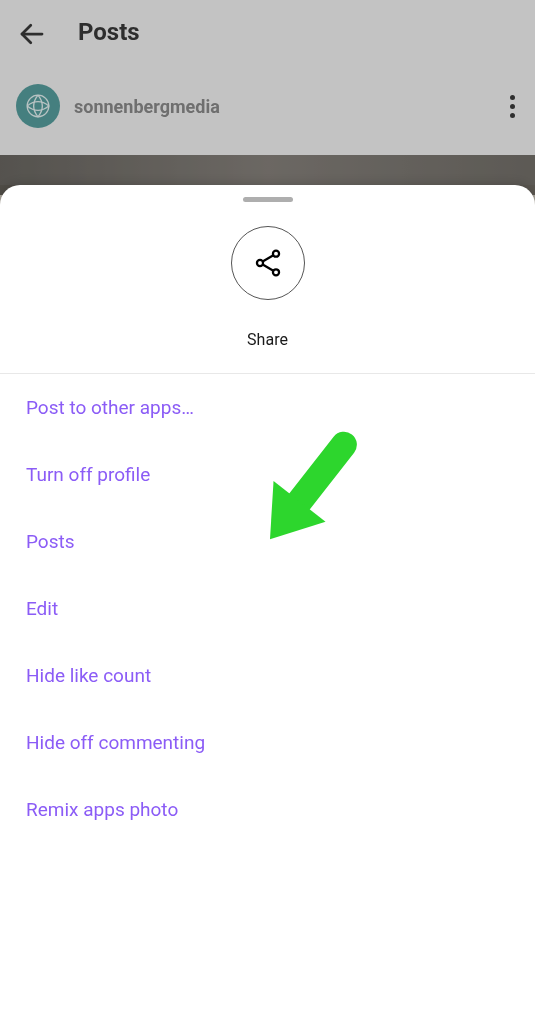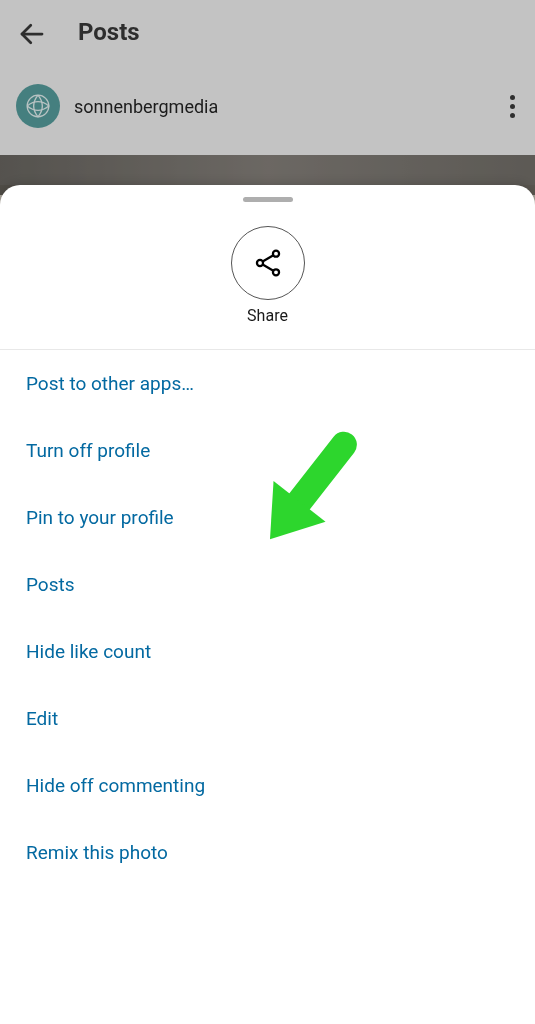--- a/index.html
+++ b/index.html
@@ -53,22 +53,22 @@
       width: 44px;
       height: 44px;
       border-radius: 50%;
       background: #3a8a8a;
       display: flex;
       align-items: center;
       justify-content: center;
     }
     .username {
       font-size: 18px;
-      font-weight: 400;
-      color: #000000;
+      font-weight: 700;
+      color: #737373;
     }
     .more-dots {
       position: absolute;
       right: 20px;
       display: flex;
       flex-direction: column;
       gap: 4px;
     }
     .more-dots span {
       width: 5px;
@@ -122,21 +122,21 @@
     }
     .action-row {
       display: flex;
       justify-content: space-around;
       padding: 8px 40px 24px;
     }
     .action-item {
       display: flex;
       flex-direction: column;
       align-items: center;
-      gap: 6px;
+      gap: 30px;
     }
     .action-circle {
       width: 74px;
       height: 74px;
       border: 1.5px solid #555;
       border-radius: 50%;
       display: flex;
       align-items: center;
       justify-content: center;
     }
@@ -148,21 +148,21 @@
       width: 100%;
       height: 1px;
       background: #e8e8e8;
     }
     .menu-list {
       padding: 0;
     }
     .menu-item {
       padding: 22px 26px;
       font-size: 19px;
-      color: #0369a1;
+      color: #8b5cf6;
       position: relative;
     }
     .arrow-annotation {
       position: absolute;
       top: 413px;
       left: 235px;
       pointer-events: none;
       z-index: 100;
     }
   </style>
@@ -216,26 +216,25 @@
       </div>
       <div class="action-label">Share</div>
     </div>
   </div>
 
   <div class="divider"></div>
 
   <div class="menu-list">
     <div class="menu-item">Post to other apps…</div>
     <div class="menu-item">Turn off profile</div>
-    <div class="menu-item">Pin to your profile</div>
     <div class="menu-item">Posts</div>
+    <div class="menu-item">Edit</div>
     <div class="menu-item">Hide like count</div>
-    <div class="menu-item">Edit</div>
     <div class="menu-item">Hide off commenting</div>
-    <div class="menu-item">Remix this photo</div>
+    <div class="menu-item">Remix apps photo</div>
   </div>
 </div>
 
 <div class="arrow-annotation">
   <svg width="150" height="150" viewBox="0 0 150 150">
     <g transform="rotate(38 75 75)">
       <line x1="75" y1="20" x2="75" y2="100" stroke="#2dd62d" stroke-width="26" stroke-linecap="round"></line>
       <polygon points="75,140 42,92 108,92" fill="#2dd62d"></polygon>
     </g>
   </svg>

